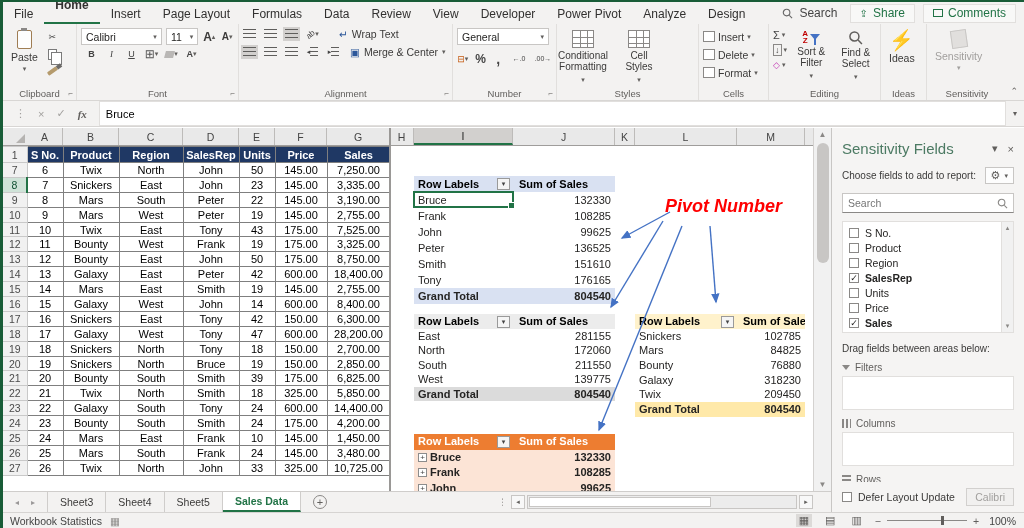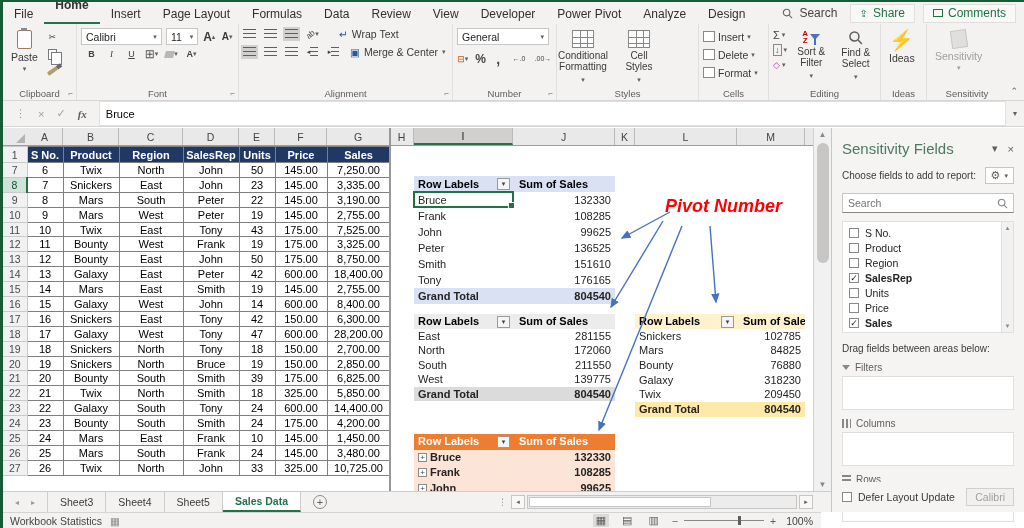--- a/index.html
+++ b/index.html
@@ -164,21 +164,21 @@
   .stab:first-of-type { border-left:1px solid #cfcdcb; }
   .stab.on { background:#fff; color:#217346; font-weight:bold; border-bottom:2px solid #217346; }
   .addsheet { width:14px; height:14px; border:1px solid #8a8886; border-radius:50%; display:flex; align-items:center; justify-content:center; color:#605e5c; font-size:11px; line-height:11px; align-self:center; margin-left:12px; }
   .hscroll { position:absolute; left:498px; top:493px; width:315px; height:17px; display:flex; align-items:center; z-index:6; }
   .hs-dots { color:#8a8886; font-size:9px; margin-right:4px; }
   .hs-btn { width:14px; height:14px; border:1px solid #c8c6c4; background:#f8f8f8; color:#605e5c; font-size:7px; display:flex; align-items:center; justify-content:center; }
   .hs-track { flex:1; height:14px; border:1px solid #c8c6c4; background:#ececec; margin:0 2px; position:relative; }
   .hs-thumb { position:absolute; left:1px; top:1px; width:68%; height:10px; background:#fff; border:1px solid #c8c6c4; }
 
   
-  .statusbar { position:absolute; left:0; top:512px; width:821px; height:16px; background:#f3f2f1; border-top:1px solid #d6d4d2; display:flex; align-items:center; font-size:10.5px; color:#444; z-index:5; padding:0 8px 0 10px; }
+  .statusbar { position:absolute; left:0; top:512px; width:1024px; height:16px; background:#f3f2f1; border-top:1px solid #d6d4d2; display:flex; align-items:center; font-size:10.5px; color:#444; z-index:5; padding:0 8px 0 10px; }
   .sb-left { display:flex; align-items:center; gap:8px; }
   .sb-right { margin-left:auto; display:flex; align-items:center; gap:10px; }
   .viewic { font-size:11px; color:#605e5c; padding:0 3px; }
   .viewic.on { background:#dcdad8; }
   .zoomslider { display:flex; align-items:center; gap:6px; color:#605e5c; }
   .ztrack { width:80px; height:1px; background:#8a8886; position:relative; }
   .zhandle { position:absolute; left:54px; top:-4px; width:3px; height:9px; background:#605e5c; }
 </style>
 </head>
 <body>

